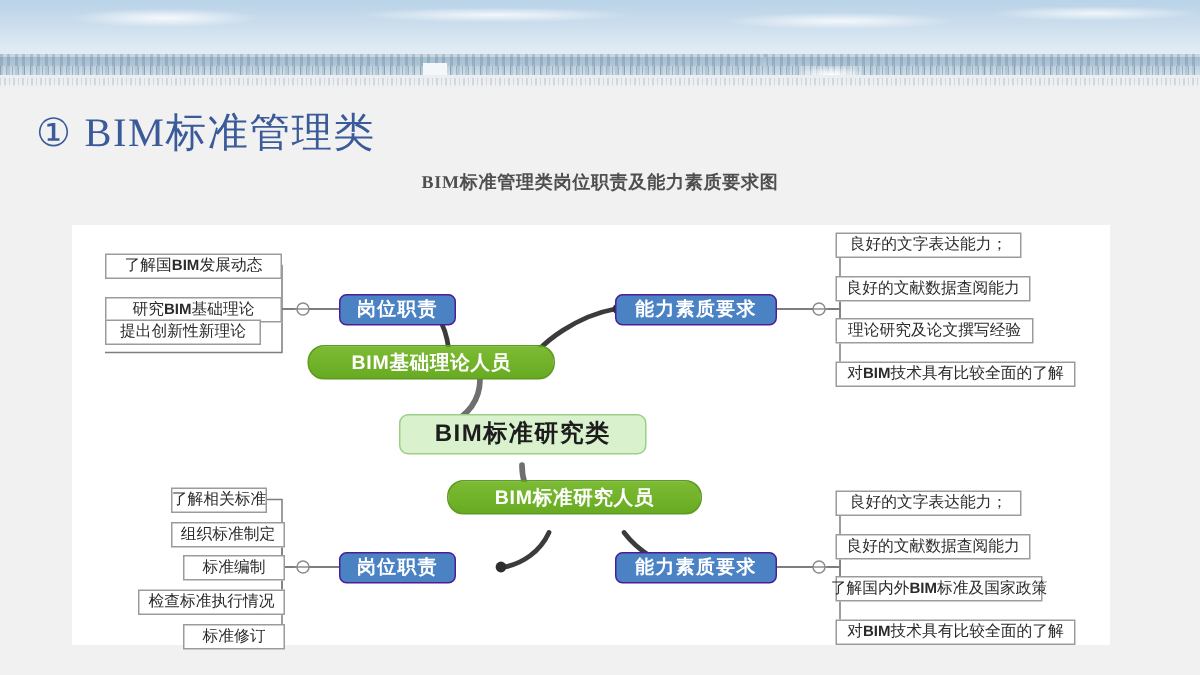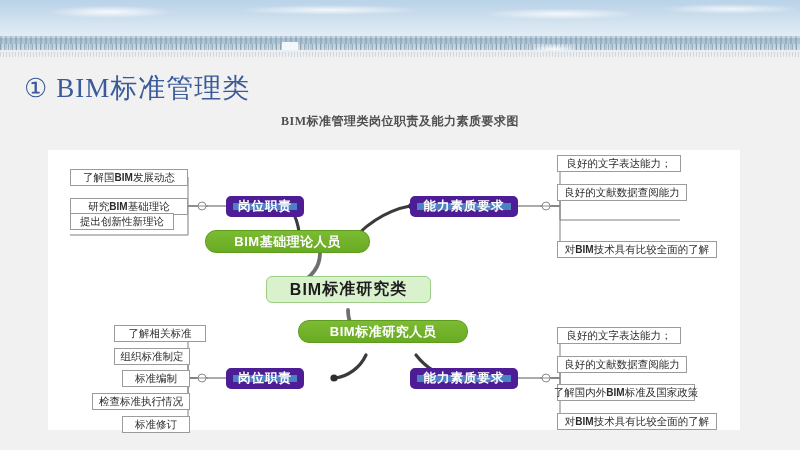--- a/index.html
+++ b/index.html
@@ -88,21 +88,21 @@
     color:#2b2b2b;font-size:10.5px;line-height:15px;height:17px;
     padding:0 4px;white-space:nowrap;
     font-family:"Liberation Serif","DejaVu Serif",serif;
     display:flex;align-items:center;justify-content:center;
   }
   .leaf b{font-family:"Liberation Sans","DejaVu Sans",sans-serif;font-size:10px;}
 
   
   .blue{
     position:absolute;box-sizing:border-box;
-    background:#4a82c4;border:7px solid #4c1d95;border-radius:5px;
+    background:#4a82c4;border:1px solid #4c1d95;border-radius:5px;
     color:#ffffff;font-size:12.5px;height:21px;
     display:flex;align-items:center;justify-content:center;
     letter-spacing:1px;font-weight:bold;
     font-family:"Liberation Serif","DejaVu Serif",serif;
   }
   
   .green{
     position:absolute;box-sizing:border-box;
     background:linear-gradient(180deg,#7cbb33 0%,#68ab22 100%);
     border:1px solid #5d9b1e;border-radius:11px;
@@ -204,29 +204,30 @@
 
   <div class="leaf" style="left:22px;top:19px;width:118px;">了解国<b>BIM</b>发展动态</div>
   <div class="leaf" style="left:22px;top:48px;width:118px;">研究<b>BIM</b>基础理论</div>
   <div class="leaf" style="left:22px;top:63px;width:104px;">提出创新性新理论</div>
 
   <div class="blue" style="left:178px;top:46px;width:78px;">岗位职责</div>
   <div class="blue" style="left:362px;top:46px;width:108px;">能力素质要求</div>
 
   <div class="leaf" style="left:509px;top:5px;width:124px;">良好的文字表达能力；</div>
   <div class="leaf" style="left:509px;top:34px;width:130px;">良好的文献数据查阅能力</div>
+  <div class="leaf" style="left:509px;top:62px;width:132px;">理论研究及论文撰写经验</div>
   <div class="leaf" style="left:509px;top:91px;width:160px;text-align:center;">对<b>BIM</b>技术具有比较全面的了解</div>
 
   <div class="green" style="left:157px;top:80px;width:165px;"><b>BIM</b>基础理论人员</div>
 
   <div class="center-node" style="left:218px;top:126px;width:165px;"><b>BIM</b>标准研究类</div>
 
   <div class="green" style="left:250px;top:170px;width:170px;"><b>BIM</b>标准研究人员</div>
 
-  <div class="leaf" style="left:66px;top:175px;width:92px;">了解相关标准</div>
+  <div class="leaf" style="left:66px;top:175px;width:64px;">了解相关标准</div>
   <div class="leaf" style="left:66px;top:198px;width:76px;">组织标准制定</div>
   <div class="leaf" style="left:74px;top:220px;width:68px;">标准编制</div>
   <div class="leaf" style="left:44px;top:243px;width:98px;">检查标准执行情况</div>
   <div class="leaf" style="left:74px;top:266px;width:68px;">标准修订</div>
 
   <div class="blue" style="left:178px;top:218px;width:78px;">岗位职责</div>
   <div class="blue" style="left:362px;top:218px;width:108px;">能力素质要求</div>
 
   <div class="leaf" style="left:509px;top:177px;width:124px;">良好的文字表达能力；</div>
   <div class="leaf" style="left:509px;top:206px;width:130px;">良好的文献数据查阅能力</div>

